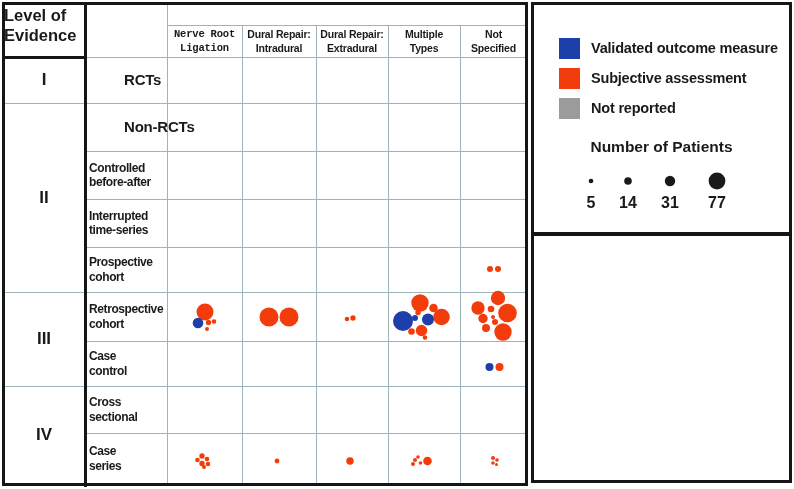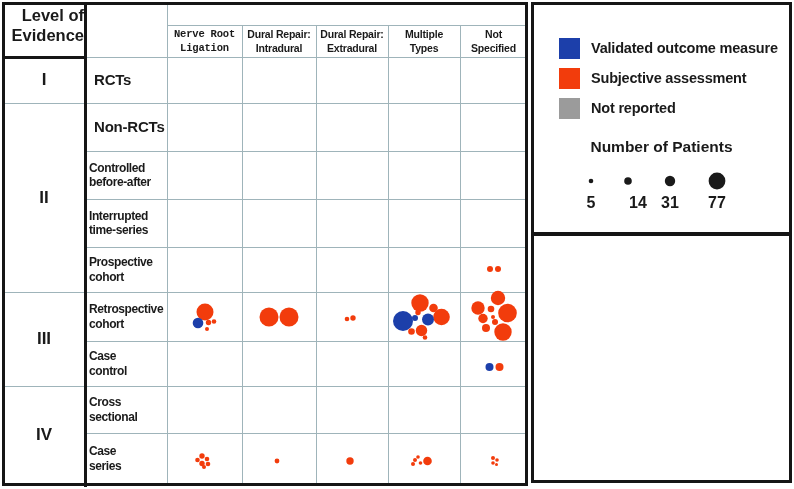--- a/index.html
+++ b/index.html
@@ -1,26 +1,26 @@
 <!DOCTYPE html>
 <html><head>
 <meta charset="utf-8">
 <style>
   html,body{margin:0;padding:0;background:#fff;}
   body{width:794px;height:489px;font-family:"Liberation Sans",sans-serif;color:#1a1a1a;}
   .stage{position:relative;width:794px;height:489px;overflow:hidden;background:#fff;}
   svg.main{position:absolute;left:0;top:0;}
-  .hdr{position:absolute;font-weight:bold;text-align:right;white-space:pre-line;}
+  .hdr{position:absolute;font-weight:bold;text-align:left;white-space:pre-line;}
   .loe{left:4px;top:6px;width:80px;font-size:16.5px;line-height:1.2;}
   .sd{left:87px;top:10px;width:78px;font-size:17px;line-height:1.02;}
   .st{left:167px;top:1px;width:360px;font-size:21px;}
   .col-head{position:absolute;top:28px;font-weight:bold;font-size:10.5px;letter-spacing:-0.2px;line-height:1.3;text-align:center;white-space:pre-line;}
   .level-label{position:absolute;left:4px;width:80px;display:flex;align-items:center;justify-content:center;font-weight:bold;font-size:17px;}
   .row-label{position:absolute;left:89px;width:78px;display:flex;align-items:center;font-weight:bold;font-size:12px;letter-spacing:-0.4px;line-height:1.2;white-space:pre-line;}
-  .row-label.big{font-size:15px;letter-spacing:-0.2px;padding-left:5px;}
+  .row-label.big{font-size:15px;letter-spacing:-0.2px;padding-left:5px;margin-left:30px;}
   .legend-box{position:absolute;left:531px;top:2px;width:261px;height:233px;border:3px solid #151515;box-sizing:border-box;background:#fff;}
   .empty-box{position:absolute;left:531px;top:233px;width:261px;height:250px;border:3px solid #151515;box-sizing:border-box;background:#fff;}
   .legend-title{position:absolute;left:0;top:5px;width:100%;text-align:center;font-weight:bold;font-size:17px;}
   .legend-item{position:absolute;left:25px;height:24px;display:flex;align-items:center;gap:11px;}
   .legend-swatch{width:21px;height:21px;flex:0 0 21px;}
   .legend-item-label{font-weight:bold;font-size:14.5px;letter-spacing:-0.2px;white-space:nowrap;}
   .size-title{position:absolute;left:0;top:133px;width:100%;text-align:center;font-weight:bold;font-size:15.5px;}
   .size-svg{position:absolute;left:0;top:162px;}
   .size-num{position:absolute;top:189px;width:40px;text-align:center;font-weight:bold;font-size:16px;}
 </style>
@@ -165,21 +165,21 @@
       </div>
     <div class="size-title">Number of Patients</div>
     <svg class="size-svg" id="size-svg" width="255" height="30">
         <circle cx="57" cy="14" r="2.3" fill="#1a1a1a"></circle>
         <circle cx="94" cy="14" r="3.8" fill="#1a1a1a"></circle>
         <circle cx="136" cy="14" r="5.2" fill="#1a1a1a"></circle>
         <circle cx="183" cy="14" r="8.4" fill="#1a1a1a"></circle>
       </svg>
     <div id="size-labels">
         <div class="size-num" style="left: 37px;">5</div>
-        <div class="size-num" style="left: 84px;">14</div>
+        <div class="size-num" style="left: 74px;">14</div>
         <div class="size-num" style="left: 116px;">31</div>
         <div class="size-num" style="left: 163px;">77</div>
       </div>
   </div>
 
   <div class="empty-box"></div>
 
 </div>
 
 </body></html>

